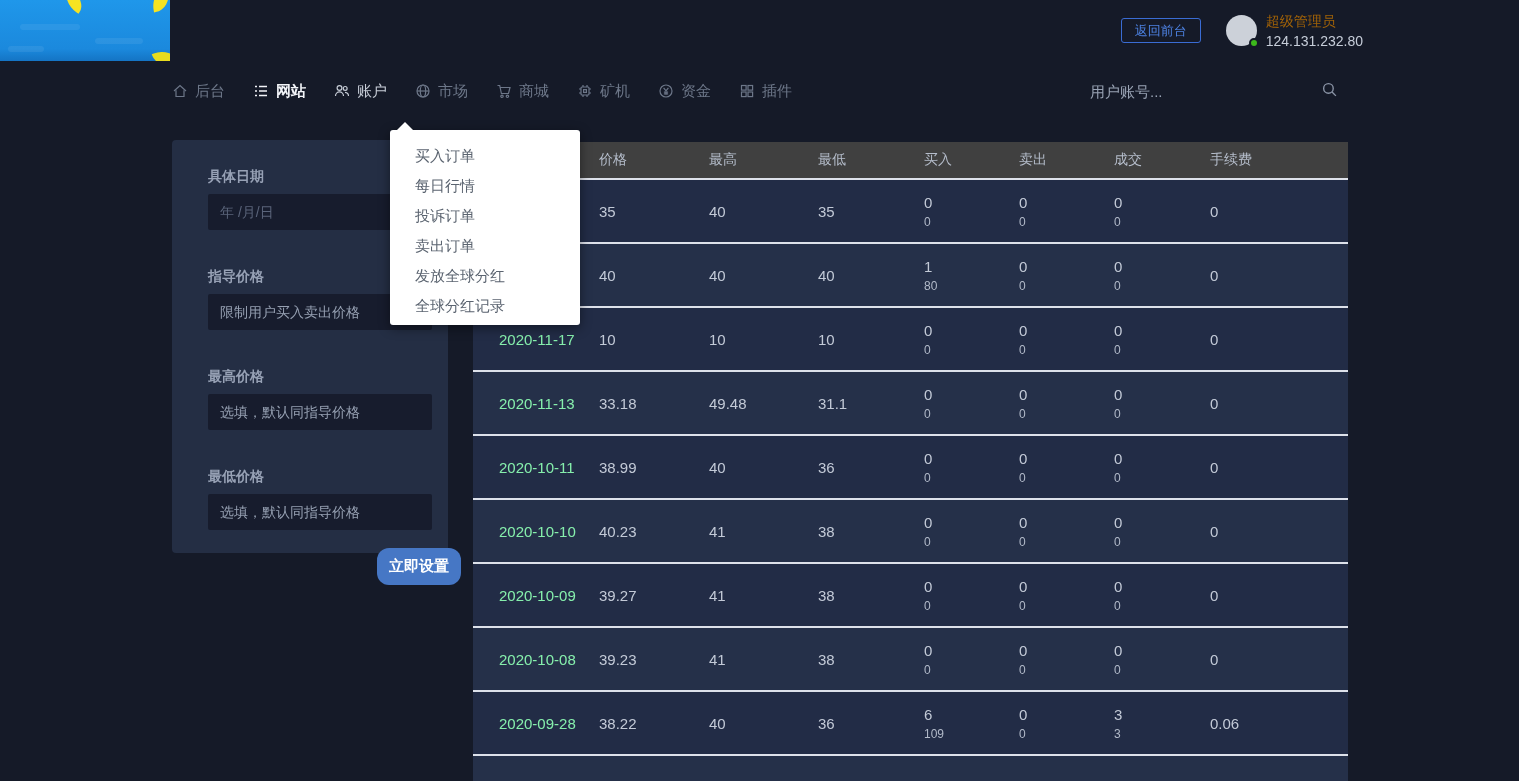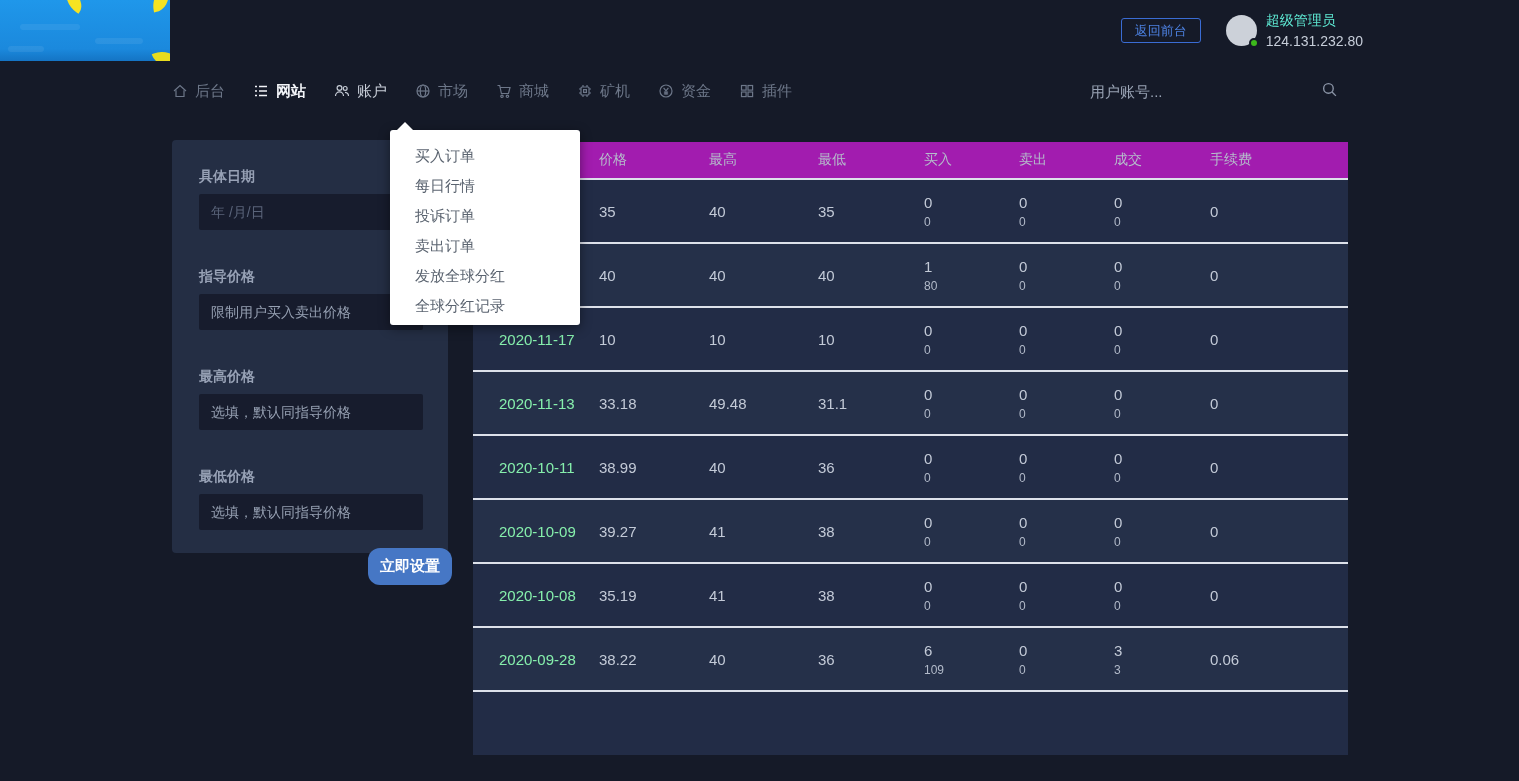--- a/index.html
+++ b/index.html
@@ -27,21 +27,21 @@
     height:25px; padding:0 13px; background:transparent; cursor:pointer;
     border:1px solid #3a6cd4; border-radius:3px; color:#4d82e2; font-size:13px; line-height:23px;
     font-family:inherit;
   }
   .avatar { position:relative; width:31px; height:31px; border-radius:50%; background:#ccd1d9; margin-left:25px; }
   .status-dot {
     position:absolute; right:-2px; bottom:-2px; width:10px; height:10px; border-radius:50%;
     background:#3cb81c; border:2px solid #141a28;
   }
   .user-meta { margin-left:9px; line-height:20px; font-size:14px; }
-  .user-role { color:#5eead4;font-family:Liberation Serif, serif; }
+  .user-role { color:#a16207; }
   .user-ip { color:#c6cdd9; }
 
   
   .navbar { position:absolute; top:61px; left:0; width:100%; height:60px; display:flex; padding-left:172px; }
   .nav-item { position:relative; display:flex; align-items:center; gap:7px; margin-right:28px; font-size:15px; color:#6d7789; cursor:pointer; }
   .nav-item svg { display:block; }
   .nav-item.is-active { color:#f2f4f8; font-weight:bold; }
   .nav-item.is-sub { color:#c6ccd6; }
   .nav-item.is-sub::after {
     content:""; position:absolute; left:50%; transform:translateX(-50%);
@@ -50,41 +50,41 @@
   .nav-search { position:absolute; left:1088px; top:0; height:100%; width:250px; display:flex; align-items:center; }
   .nav-search input {
     flex:1; background:transparent; border:none; outline:none; color:#cfd5e0; font-size:15px; font-family:inherit;
   }
   .nav-search input::placeholder { color:#99a3b4; }
   .search-btn { background:none; border:none; padding:0; margin-left:8px; color:#8a94a6; cursor:pointer; }
 
   
   .filter-panel {
     position:absolute; left:172px; top:140px; width:276px; height:413px;
-    background:#242e44; border-radius:4px; padding:26px 0 0 27px;
+    background:#242e44; border-radius:4px; padding:26px 0 0 36px;
   }
   .f-label { color:#97a1b5; font-size:14px; font-weight:bold; line-height:20px; }
   .f-input {
     display:block; width:224px; height:36px; margin-top:8px; padding:0 12px;
     background:#171c2d; border:none; border-radius:2px; outline:none;
     color:#a8b2c2; font-size:14px; font-family:inherit;
   }
   .f-input.dim::placeholder { color:#5a647a; }
   .f-input.lit::placeholder { color:#96a0b2; }
   .f-gap { margin-top:36px; }
   .submit-btn {
     display:block; margin:18px 0 0 169px; width:84px; height:37px;
     background:#4677c5; border:none; border-radius:12px; color:#fff;
     font-size:15px; font-weight:bold; cursor:pointer; font-family:inherit;
   }
 
   
   .market-table { position:absolute; left:473px; top:142px; width:875px; height:639px; overflow:hidden; }
   table { width:100%; border-collapse:collapse; table-layout:fixed; }
-  thead tr { background:#a21caf; border-bottom:2px solid #dde1ea; }
+  thead tr { background:#404040; border-bottom:2px solid #dde1ea; }
   th { height:37px; padding:0; font-weight:normal; color:#b5bdcb; font-size:14px; text-align:left; }
   tbody tr { border-bottom:2px solid #dde1ea; }
   tbody tr:nth-child(odd)  { background:#222c46; }
   tbody tr:nth-child(even) { background:#253049; }
   tbody tr:last-child { border-bottom:none; }
   td { height:64px; padding:0; color:#c3cad7; font-size:15px; vertical-align:middle; }
   th:first-child, td:first-child { padding-left:26px; }
   td .v2 { display:block; font-size:12px; color:#b2bac9; margin-top:4px; }
   td.c-date { color:#86efac; }
 
@@ -299,32 +299,42 @@
       <td class="c-date"><span>2020-10-11</span></td>
       <td><span>38.99</span></td>
       <td><span>40</span></td>
       <td><span>36</span></td>
       <td><span class="v1">0</span><span class="v2">0</span></td>
       <td><span class="v1">0</span><span class="v2">0</span></td>
       <td><span class="v1">0</span><span class="v2">0</span></td>
       <td><span>0</span></td>
     </tr>
           <tr>
+      <td class="c-date"><span>2020-10-10</span></td>
+      <td><span>40.23</span></td>
+      <td><span>41</span></td>
+      <td><span>38</span></td>
+      <td><span class="v1">0</span><span class="v2">0</span></td>
+      <td><span class="v1">0</span><span class="v2">0</span></td>
+      <td><span class="v1">0</span><span class="v2">0</span></td>
+      <td><span>0</span></td>
+    </tr>
+          <tr>
       <td class="c-date"><span>2020-10-09</span></td>
       <td><span>39.27</span></td>
       <td><span>41</span></td>
       <td><span>38</span></td>
       <td><span class="v1">0</span><span class="v2">0</span></td>
       <td><span class="v1">0</span><span class="v2">0</span></td>
       <td><span class="v1">0</span><span class="v2">0</span></td>
       <td><span>0</span></td>
     </tr>
           <tr>
       <td class="c-date"><span>2020-10-08</span></td>
-      <td><span>35.19</span></td>
+      <td><span>39.23</span></td>
       <td><span>41</span></td>
       <td><span>38</span></td>
       <td><span class="v1">0</span><span class="v2">0</span></td>
       <td><span class="v1">0</span><span class="v2">0</span></td>
       <td><span class="v1">0</span><span class="v2">0</span></td>
       <td><span>0</span></td>
     </tr>
           <tr>
       <td class="c-date"><span>2020-09-28</span></td>
       <td><span>38.22</span></td>

